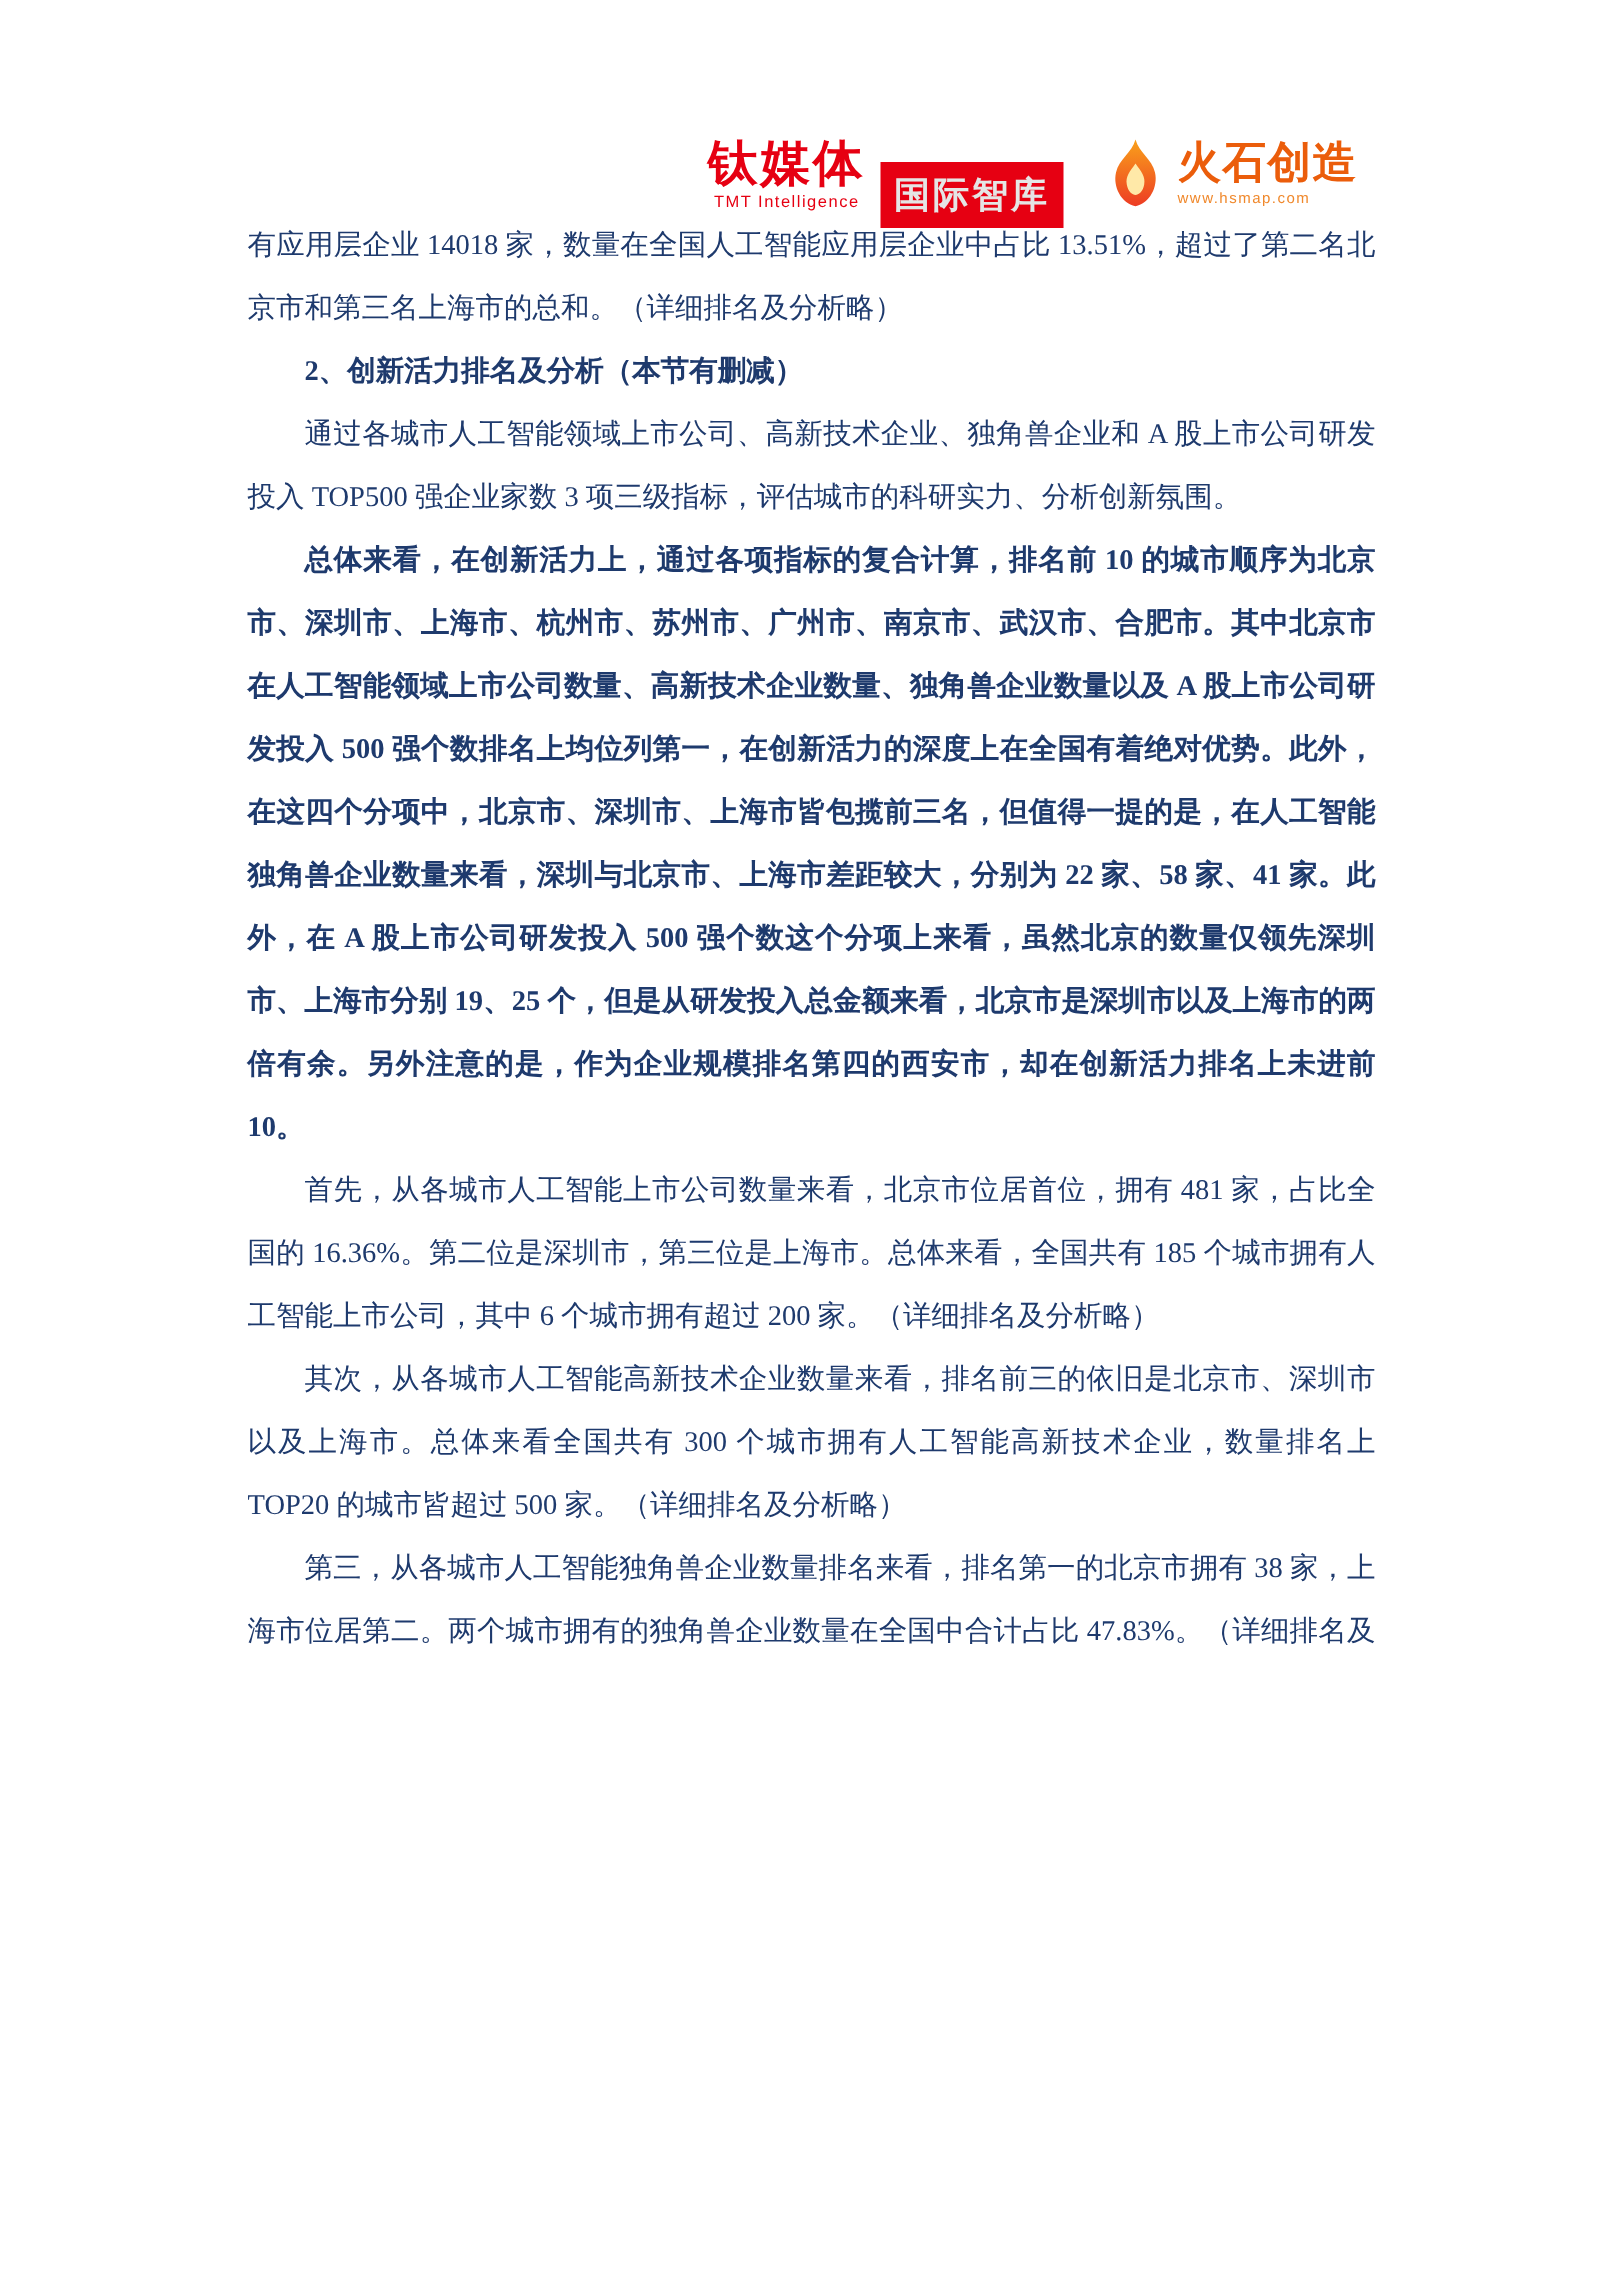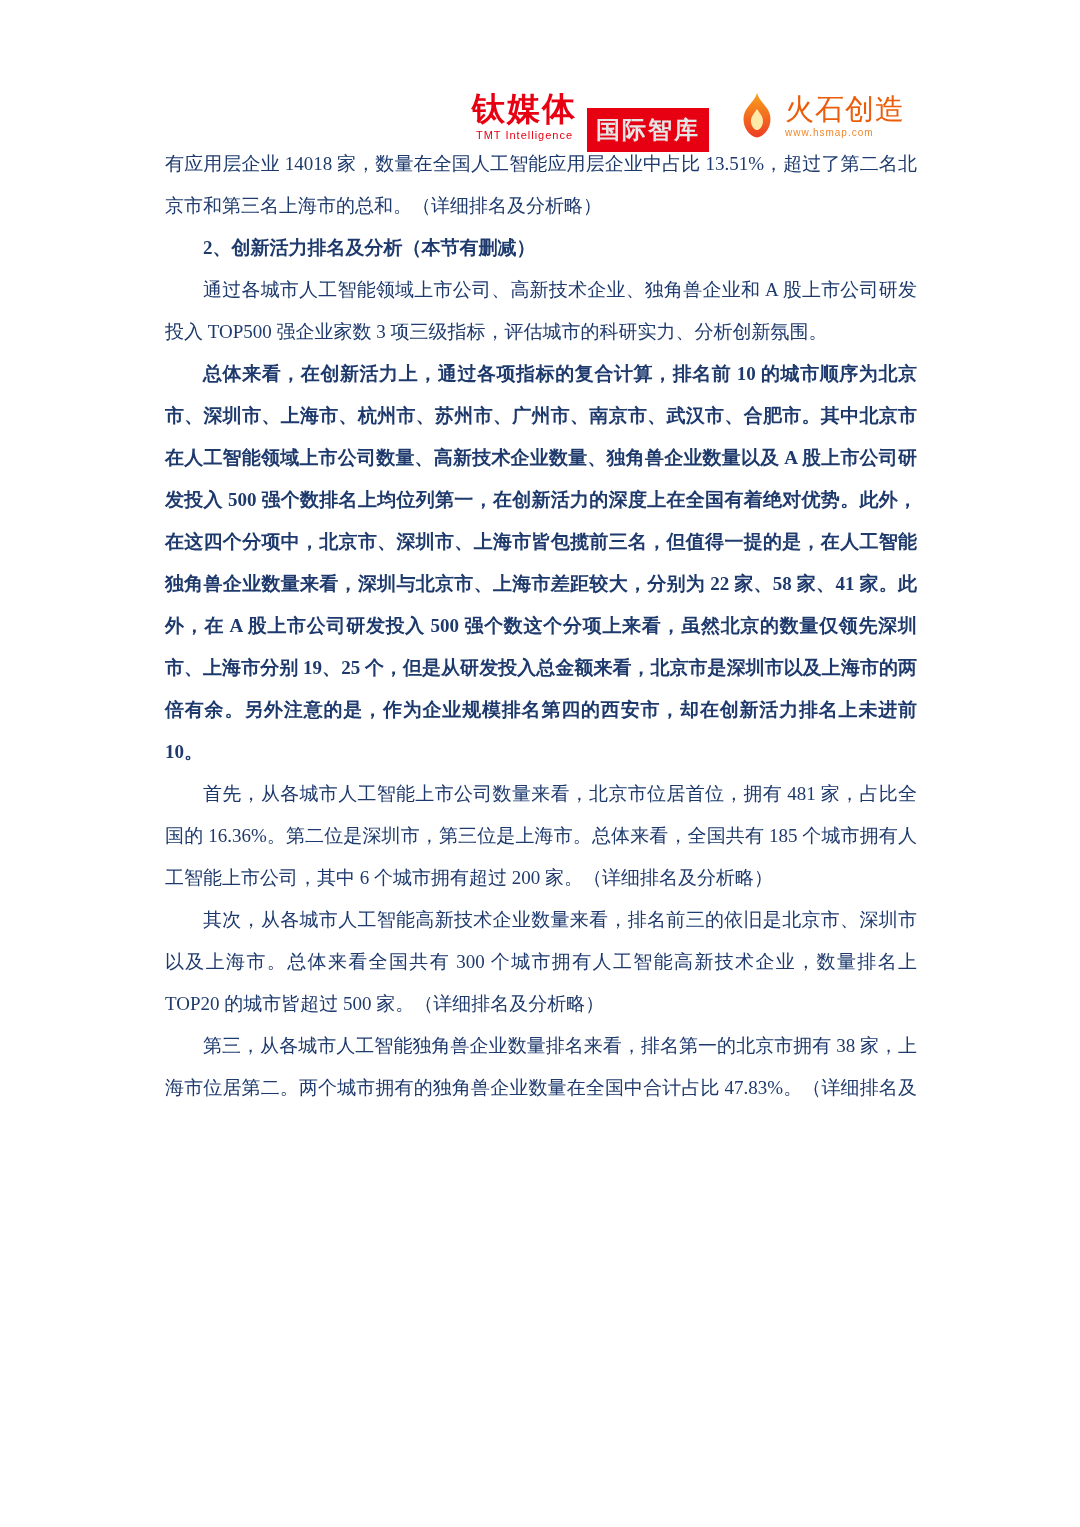--- a/index.html
+++ b/index.html
@@ -31,21 +31,21 @@
   .tmt-tag {
     background:#e60012; color:#e5e5e5; font-weight:bold; font-size:24px;
     display:flex; align-items:center; padding:6px 9px; letter-spacing:2px;
     font-family:"Liberation Sans","DejaVu Sans",sans-serif;
     margin-top:28px;
   }
   .huoshi-logo { display:flex; align-items:center; gap:8px; }
   .flame { width:40px; height:48px; display:inline-block; }
   .huoshi-text { display:flex; flex-direction:column; }
   .huoshi-brand {
-    color:#eb5d0b; font-weight:normal; font-size:29px; line-height:1.05;
+    color:#eb5d0b; font-weight:bold; font-size:29px; line-height:1.05;
     font-family:"Liberation Sans","DejaVu Sans",sans-serif; letter-spacing:1px;
   }
   .huoshi-url {
     color:#f0882b; font-size:10px; margin-top:2px; letter-spacing:1px;
     font-family:"Liberation Sans","DejaVu Sans",sans-serif;
   }
 
   
   .doc-body {
     position:absolute; left:165px; top:143px; width:752px;

